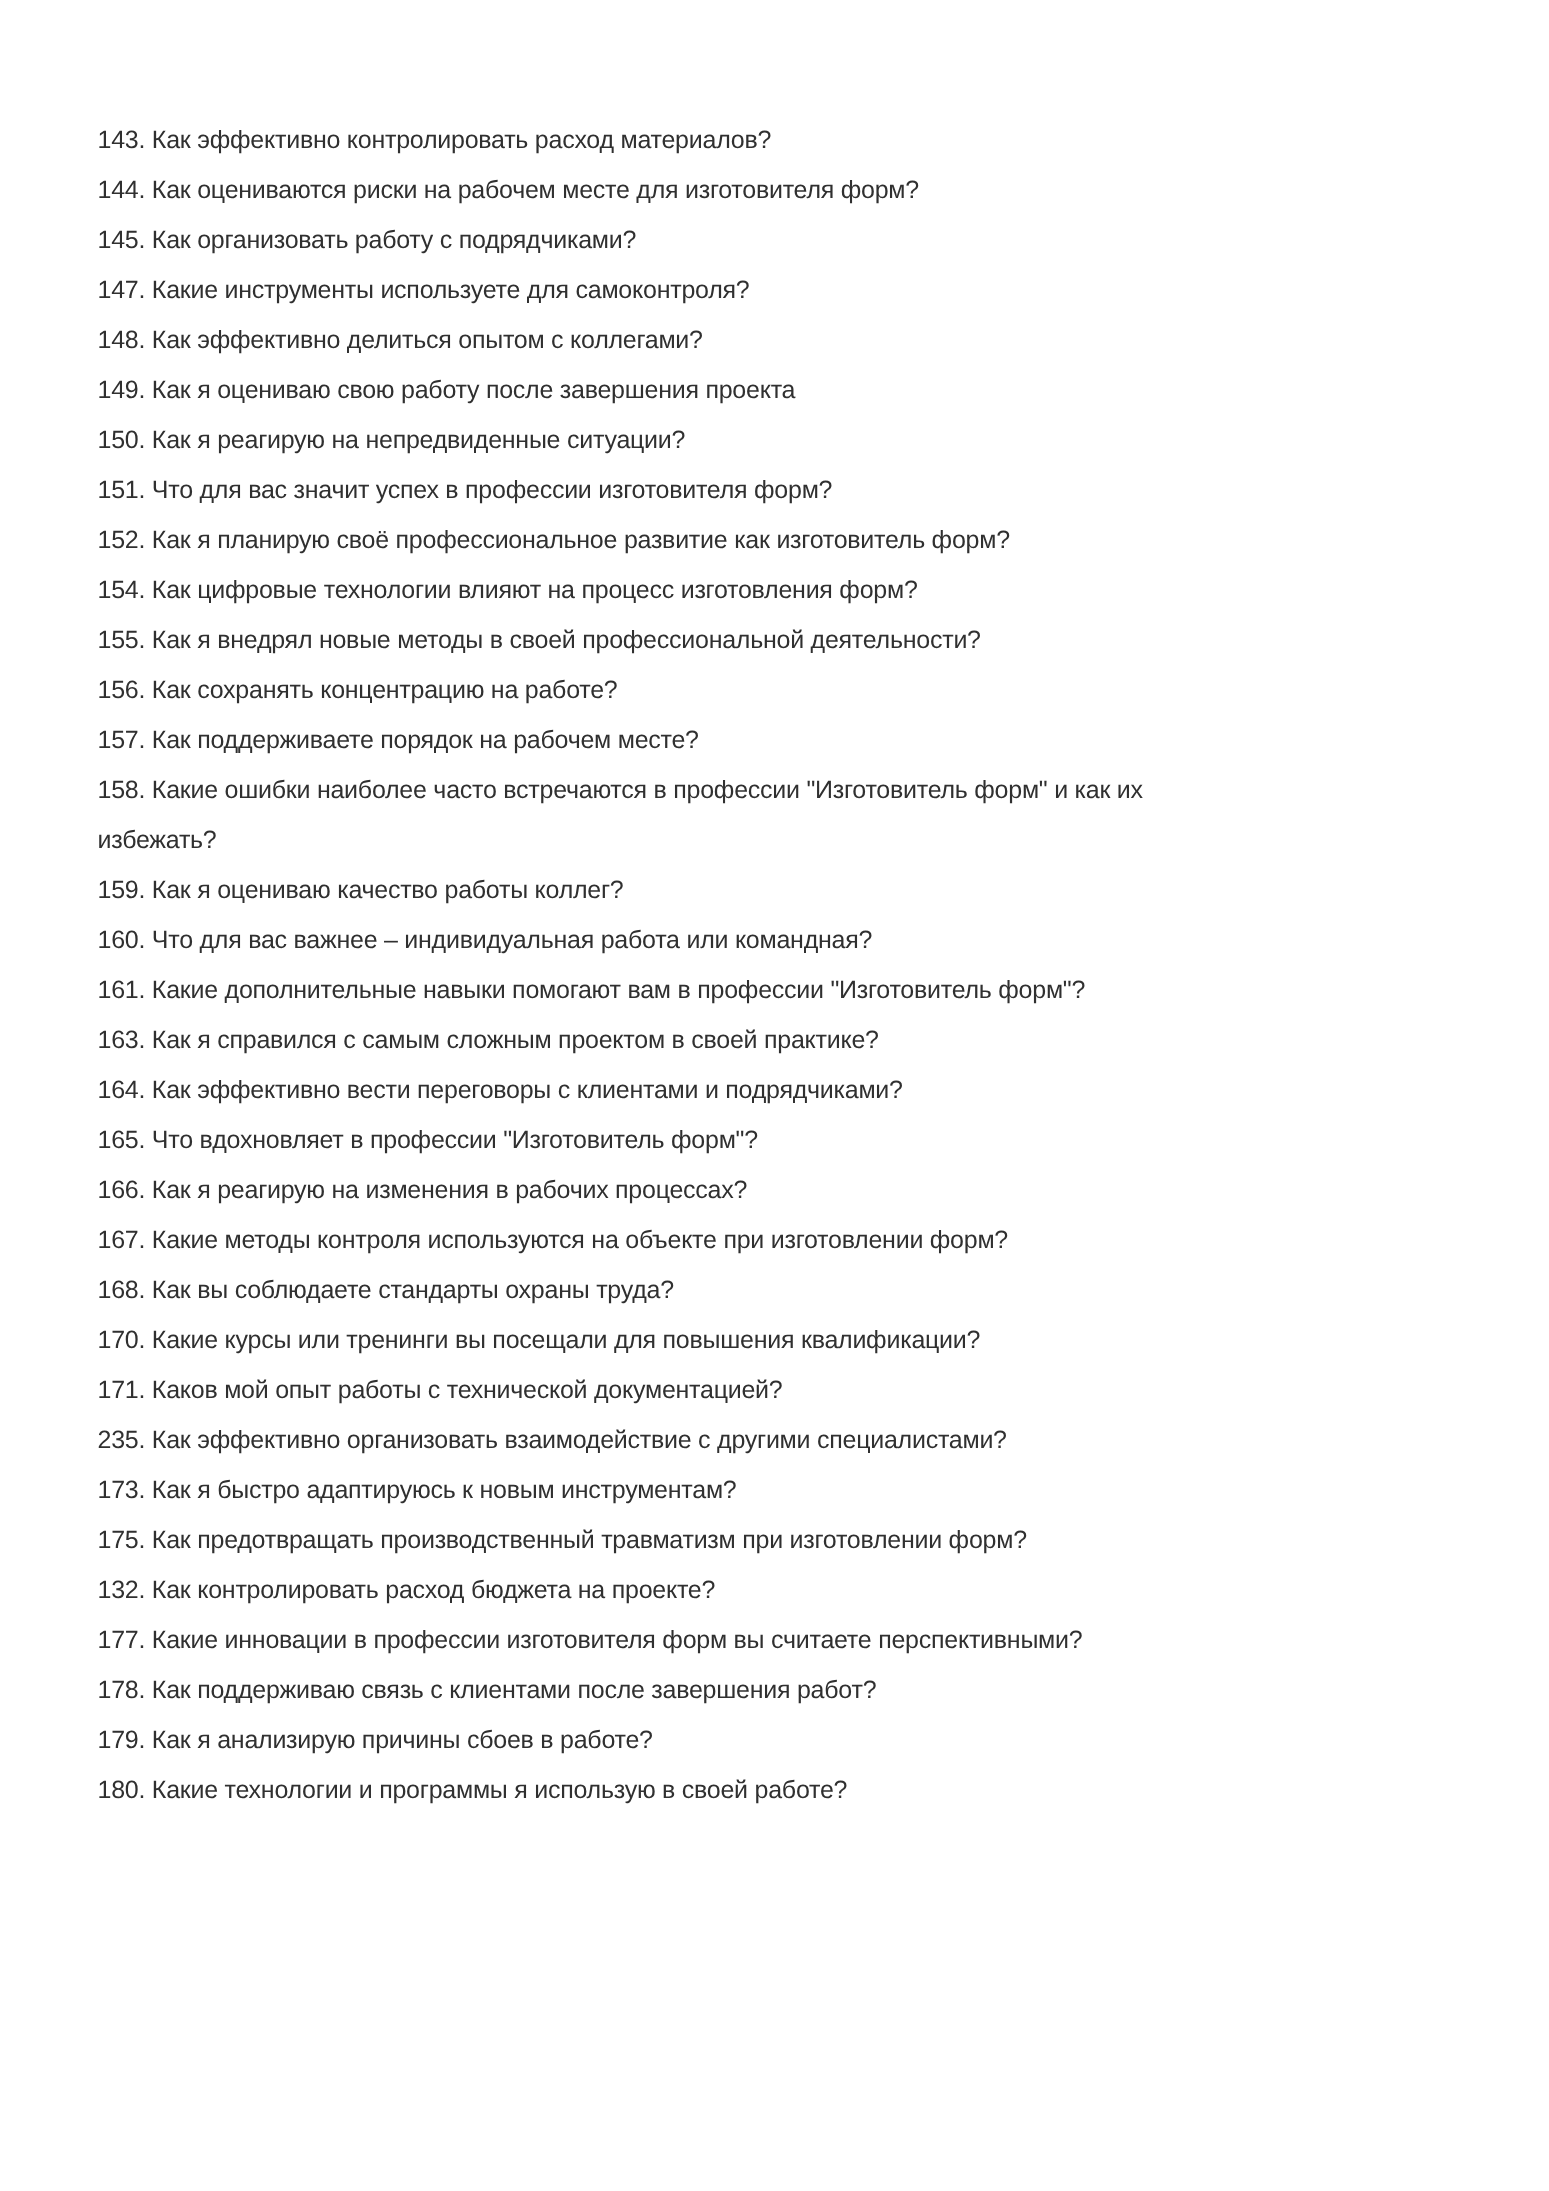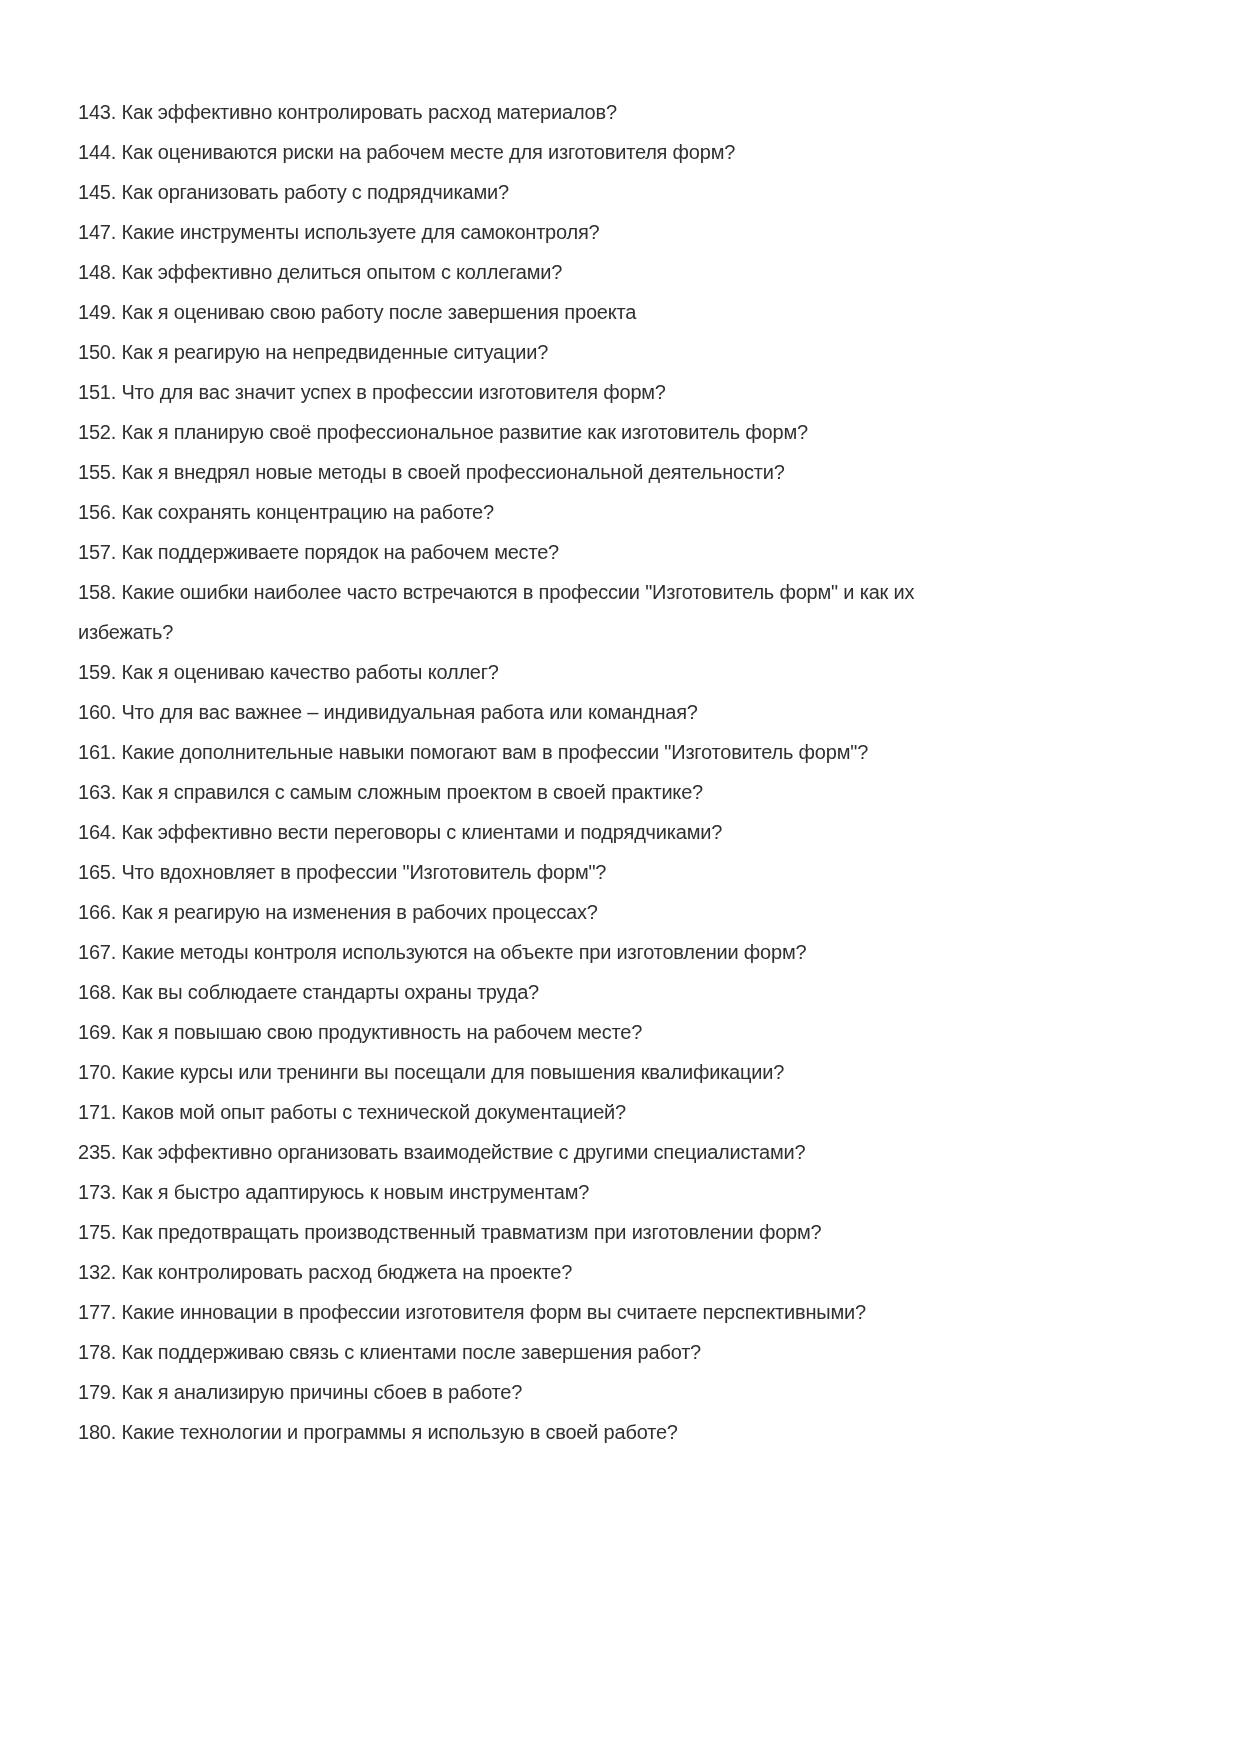--- a/index.html
+++ b/index.html
@@ -43,35 +43,35 @@
   <div class="content">
       <p class="line">143. Как эффективно контролировать расход материалов?</p>
       <p class="line">144. Как оцениваются риски на рабочем месте для изготовителя форм?</p>
       <p class="line">145. Как организовать работу с подрядчиками?</p>
       <p class="line">147. Какие инструменты используете для самоконтроля?</p>
       <p class="line">148. Как эффективно делиться опытом с коллегами?</p>
       <p class="line">149. Как я оцениваю свою работу после завершения проекта</p>
       <p class="line">150. Как я реагирую на непредвиденные ситуации?</p>
       <p class="line">151. Что для вас значит успех в профессии изготовителя форм?</p>
       <p class="line">152. Как я планирую своё профессиональное развитие как изготовитель форм?</p>
+      <p class="line">154. Как цифровые технологии влияют на процесс изготовления форм?</p>
       <p class="line">155. Как я внедрял новые методы в своей профессиональной деятельности?</p>
       <p class="line">156. Как сохранять концентрацию на работе?</p>
       <p class="line">157. Как поддерживаете порядок на рабочем месте?</p>
       <p class="line">158. Какие ошибки наиболее часто встречаются в профессии "Изготовитель форм" и как их
 избежать?</p>
       <p class="line">159. Как я оцениваю качество работы коллег?</p>
       <p class="line">160. Что для вас важнее – индивидуальная работа или командная?</p>
       <p class="line">161. Какие дополнительные навыки помогают вам в профессии "Изготовитель форм"?</p>
       <p class="line">163. Как я справился с самым сложным проектом в своей практике?</p>
       <p class="line">164. Как эффективно вести переговоры с клиентами и подрядчиками?</p>
       <p class="line">165. Что вдохновляет в профессии "Изготовитель форм"?</p>
       <p class="line">166. Как я реагирую на изменения в рабочих процессах?</p>
       <p class="line">167. Какие методы контроля используются на объекте при изготовлении форм?</p>
       <p class="line">168. Как вы соблюдаете стандарты охраны труда?</p>
-      <p class="line">169. Как я повышаю свою продуктивность на рабочем месте?</p>
       <p class="line">170. Какие курсы или тренинги вы посещали для повышения квалификации?</p>
       <p class="line">171. Каков мой опыт работы с технической документацией?</p>
       <p class="line">235. Как эффективно организовать взаимодействие с другими специалистами?</p>
       <p class="line">173. Как я быстро адаптируюсь к новым инструментам?</p>
       <p class="line">175. Как предотвращать производственный травматизм при изготовлении форм?</p>
       <p class="line">132. Как контролировать расход бюджета на проекте?</p>
       <p class="line">177. Какие инновации в профессии изготовителя форм вы считаете перспективными?</p>
       <p class="line">178. Как поддерживаю связь с клиентами после завершения работ?</p>
       <p class="line">179. Как я анализирую причины сбоев в работе?</p>
       <p class="line">180. Какие технологии и программы я использую в своей работе?</p>

